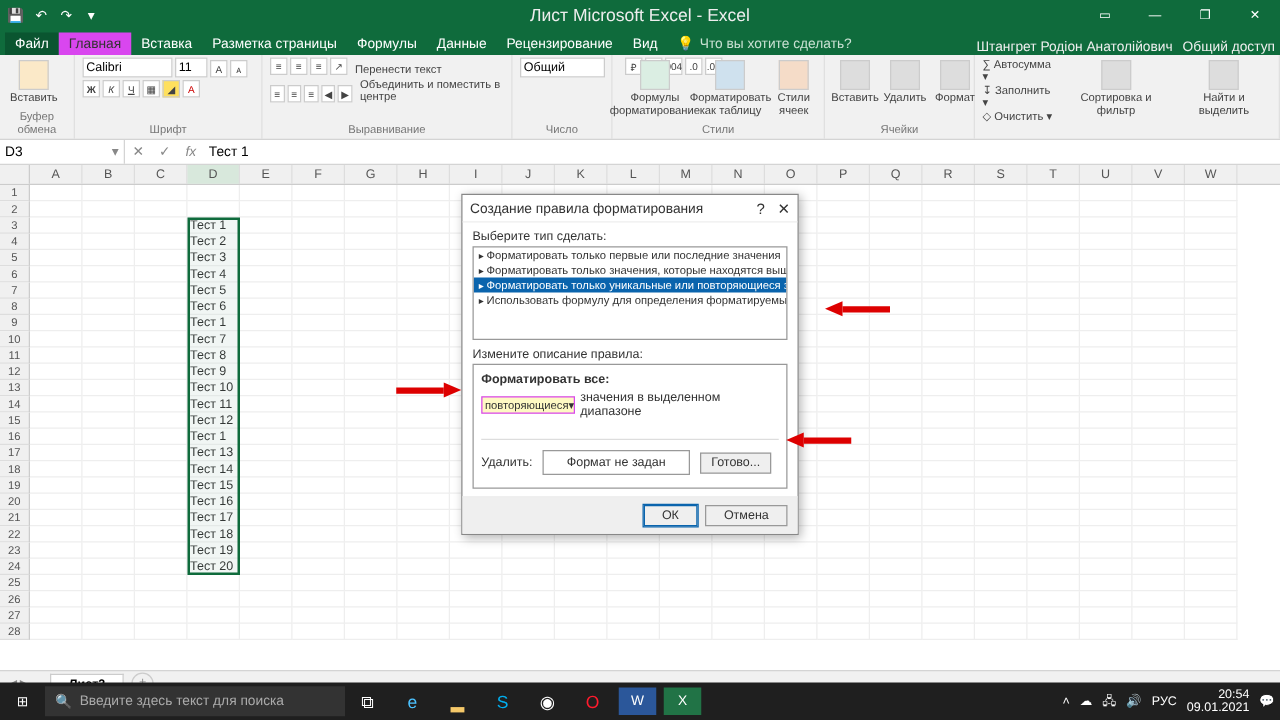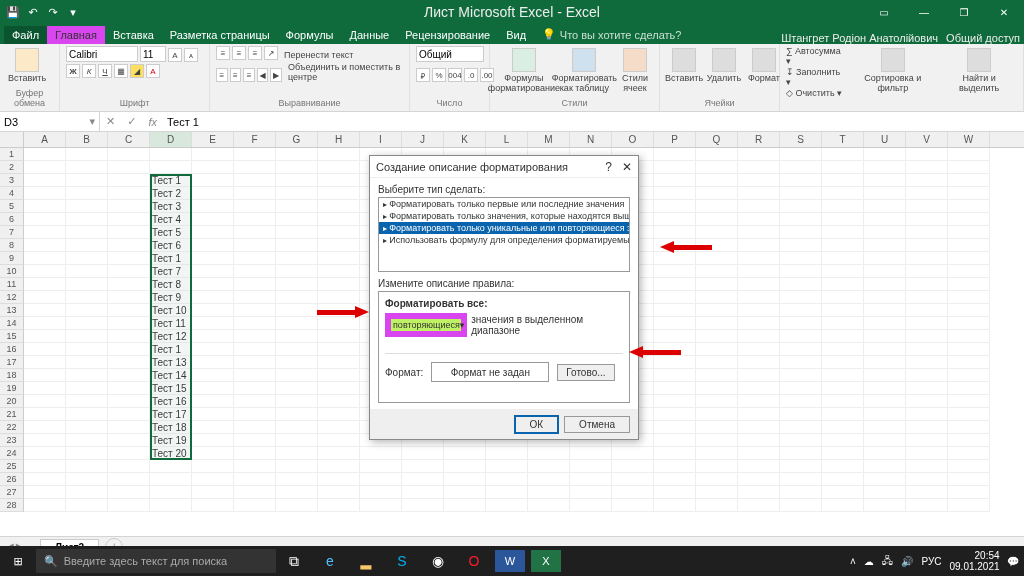--- a/index.html
+++ b/index.html
@@ -55,21 +55,21 @@
 .dlg-title-right{margin-left:auto;display:flex;gap:10px}
 .dlg-close{cursor:pointer;font-size:12px}
 .dlg-body{padding:6px 8px}
 .dlg-label{font-size:10px;margin-bottom:2px}
 .rule-list{border:1px solid #999;height:75px;overflow:hidden}
 .rule-item{font-size:9px;padding:1px 4px;cursor:pointer;white-space:nowrap;overflow:hidden}
 .rule-item::before{content:"▸ ";font-size:8px}
 .rule-item.selected{background:#0a64ad;color:#fff}
 .rule-desc{margin-top:6px}
 .fmt-row{display:flex;align-items:center;gap:4px;margin-top:4px}
-.fmt-select{border:6px solid #d946ef;padding:1px 2px;font-size:9px;background:#bef264;min-width:66px;display:flex;justify-content:space-between;cursor:pointer}
+.fmt-select{border:1px solid #d946ef;padding:1px 2px;font-size:9px;background:#fef9c3;min-width:66px;display:flex;justify-content:space-between;cursor:pointer}
 .preview-row{display:flex;align-items:center;gap:8px;margin-top:16px;border-top:1px solid #ddd;padding-top:8px}
 .preview-box{border:1px solid #999;width:118px;height:20px;display:flex;align-items:center;justify-content:center;font-size:10px}
 .fmt-btn{border:1px solid #999;padding:2px 8px;background:#efefef;cursor:pointer;font-size:10px}
 .dlg-buttons{display:flex;justify-content:flex-end;gap:6px;padding:6px 8px;border-top:1px solid #eee;background:#efefef}
 .dlg-btn{border:1px solid #999;padding:2px 14px;background:#efefef;cursor:pointer;font-size:10px}
 .dlg-btn.primary{border:1px solid #0a64ad;outline:1px solid #0a64ad}
 .arrow{position:absolute;display:flex;align-items:center}
 .arrow .head{width:0;height:0;border-top:6px solid transparent;border-bottom:6px solid transparent}
 .arrow.left .head{border-right:14px solid #d00}
 .arrow.right .head{border-left:14px solid #d00}
@@ -169,21 +169,21 @@
         <div class="mini-btn">≡</div>
         <div class="mini-btn">≡</div>
         <div class="mini-btn">◀</div>
         <div class="mini-btn">▶</div>
         <span style="font-size:9px;margin-left:4px">Объединить и поместить в центре</span>
       </div>
     </div>
     <div class="ribbon-group-title">Выравнивание</div>
   </div>
   <div class="ribbon-group" style="width:80px">
-    <div class="rg-body" style="flex-direction:column;gap:6px">
+    <div class="rg-body" style="flex-direction:row;gap:16px">
       <input class="mini-input" style="width: 68px;" value="Общий">
       <div class="mini-row">
         <div class="mini-btn">₽</div>
         <div class="mini-btn">%</div>
         <div class="mini-btn">004</div>
         <div class="mini-btn">.0</div>
         <div class="mini-btn">.00</div>
       </div>
     </div>
     <div class="ribbon-group-title">Число</div>
@@ -1013,47 +1013,47 @@
             <div class="cell"></div>
           </div>
         </div>
     </div>
   </div>
   <div class="sel-box" style="left:150px;top:42px;width:42px;height:286px"></div>
 </div>
 
 <div class="dialog">
   <div class="dlg-title">
-    <span>Создание описание форматирования</span>
+    <span>Создание правила форматирования</span>
     <div class="dlg-title-right">
       <span class="dlg-close">?</span>
       <span class="dlg-close">✕</span>
     </div>
   </div>
   <div class="dlg-body">
     <div class="dlg-label">Выберите тип сделать:</div>
     <div class="rule-list" id="rule-list">
         <div class="rule-item">Форматировать только первые или последние значения</div>
         <div class="rule-item">Форматировать только значения, которые находятся выше или ниже среднего</div>
         <div class="rule-item selected">Форматировать только уникальные или повторяющиеся значения</div>
         <div class="rule-item">Использовать формулу для определения форматируемых ячеек</div>
       </div>
     <div class="rule-desc">
       <div class="dlg-label">Измените описание правила:</div>
-      <div style="border:1px solid #999;padding:6px 6px 20px">
+      <div style="border:1px solid #999;padding:6px 6px 10px">
         <div style="font-weight:bold;font-size:10px">Форматировать все:</div>
         <div class="fmt-row">
           <div class="fmt-select">
               <span>повторяющиеся</span>
               <span>▾</span>
             </div>
           <span>значения в выделенном диапазоне</span>
         </div>
         <div class="preview-row">
-          <span>Формат:</span>
+          <span>Удалить:</span>
           <div class="preview-box">Формат не задан</div>
           <div class="fmt-btn">Готово...</div>
         </div>
       </div>
     </div>
   </div>
   <div class="dlg-buttons">
     <div class="dlg-btn primary">ОК</div>
     <div class="dlg-btn">Отмена</div>
   </div>

